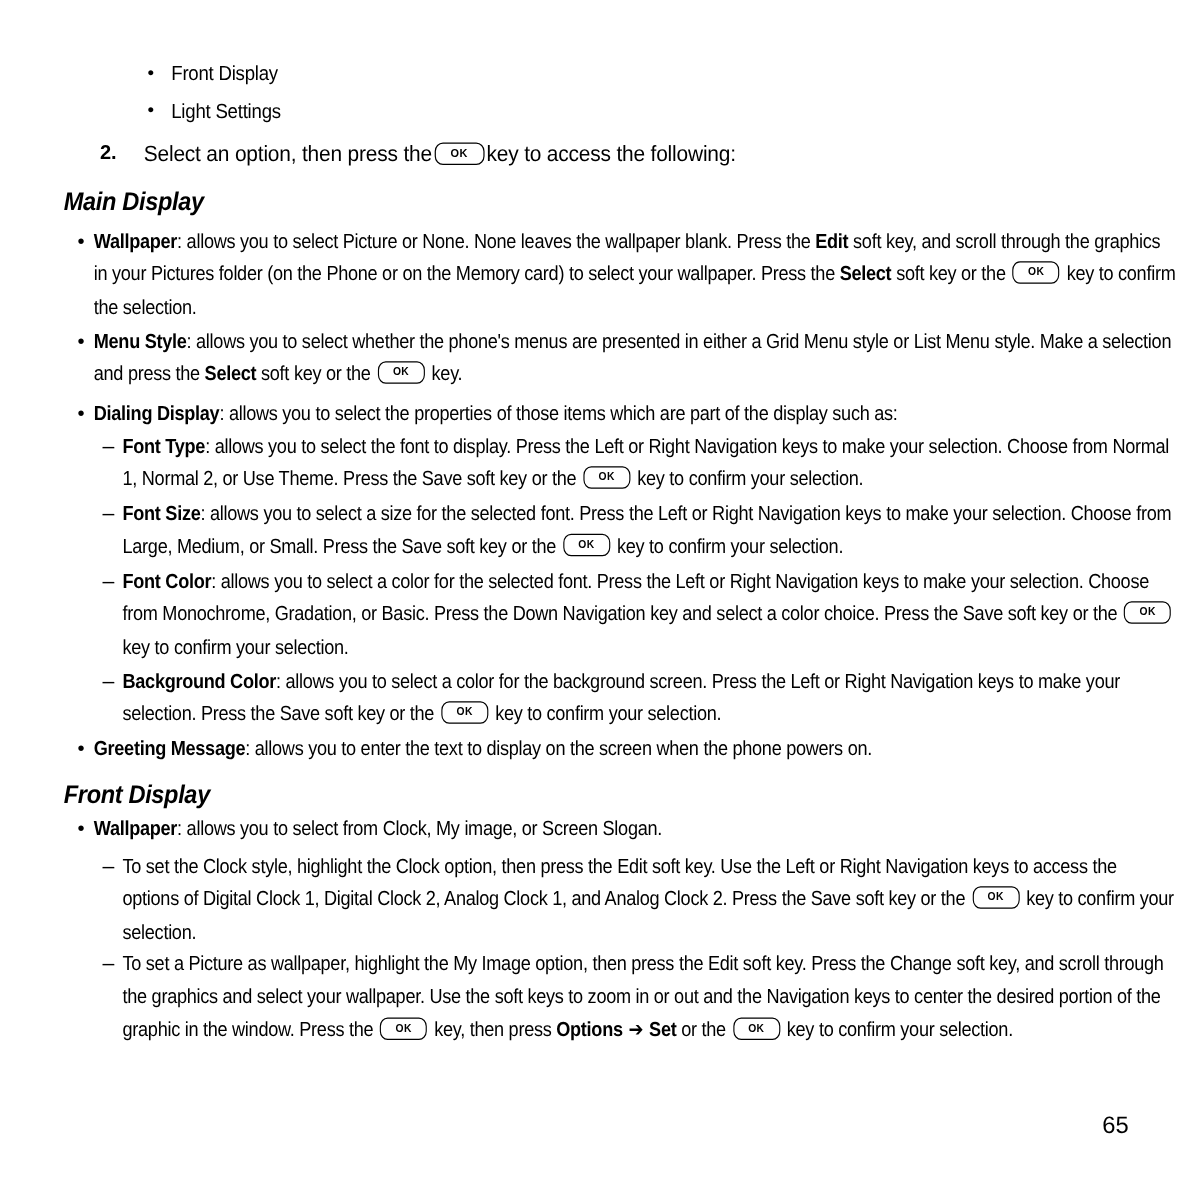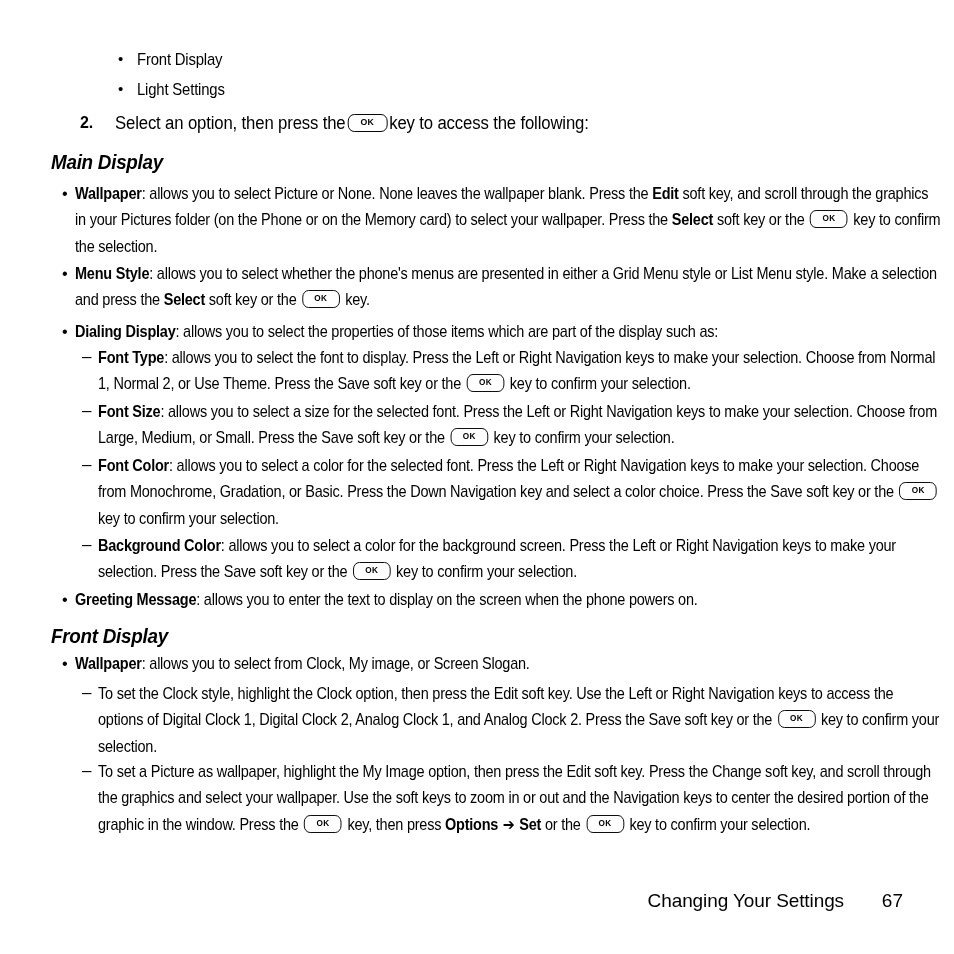--- a/index.html
+++ b/index.html
@@ -254,17 +254,16 @@
         <span class="marker dash">–</span>
         <span class="btext">To set the Clock style, highlight the Clock option, then press the Edit soft key. Use the Left or Right Navigation keys to access the options of Digital Clock 1, Digital Clock 2, Analog Clock 1, and Analog Clock 2. Press the Save soft key or the <span class="okkey"><span class="oklabel">OK</span></span> key to confirm your selection.</span>
       </div>
       <div class="bullet-block lvl2" style="top: 758px;">
         <span class="marker dash">–</span>
         <span class="btext">To set a Picture as wallpaper, highlight the My Image option, then press the Edit soft key. Press the Change soft key, and scroll through the graphics and select your wallpaper. Use the soft keys to zoom in or out and the Navigation keys to center the desired portion of the graphic in the window. Press the <span class="okkey"><span class="oklabel">OK</span></span> key, then press <b>Options</b><span class="arrow-glyph"> ➔ </span><b>Set</b> or the <span class="okkey"><span class="oklabel">OK</span></span> key to confirm your selection.</span>
       </div>
     </div>
 
   <div class="footer">
-    <div class="footer-title">Changing Your Settings</div>
-    <div class="footer-page">67</div>
+    <div class="footer-page">65</div>
   </div>
 
 </div>
 
 </body></html>

